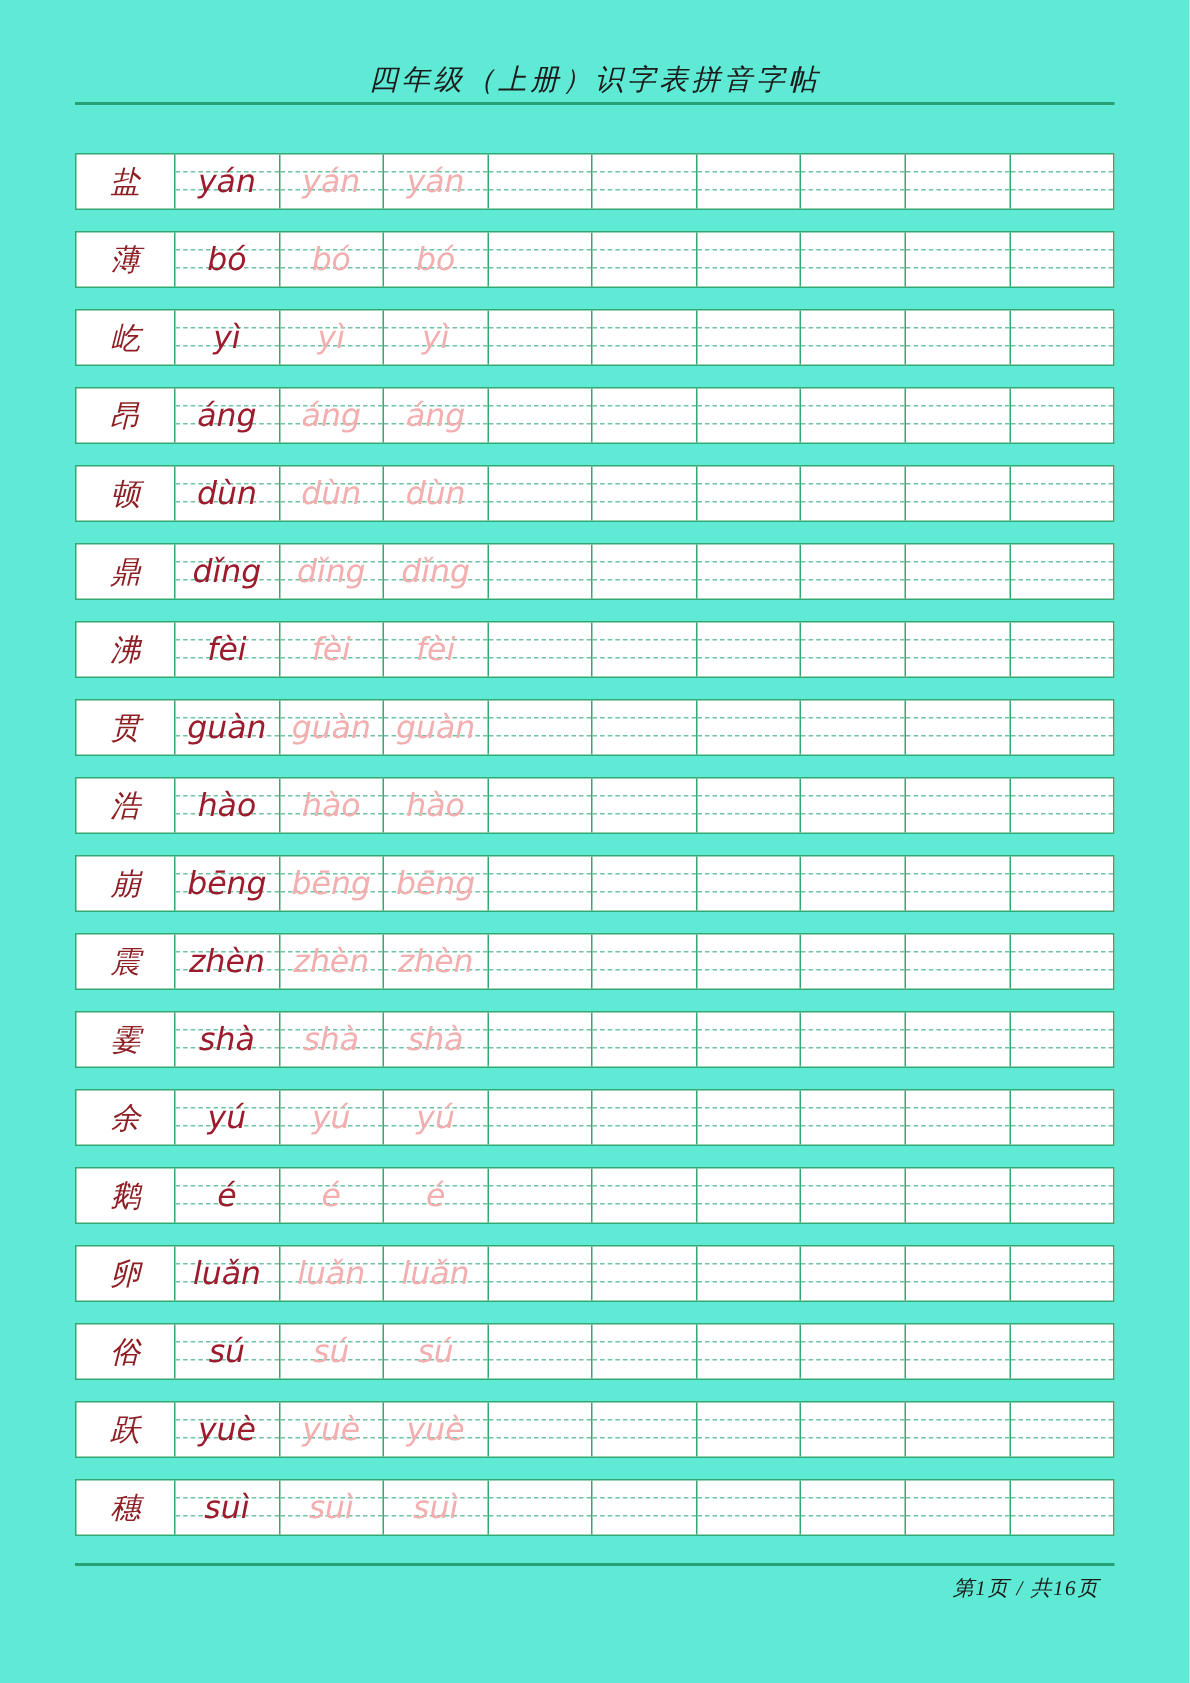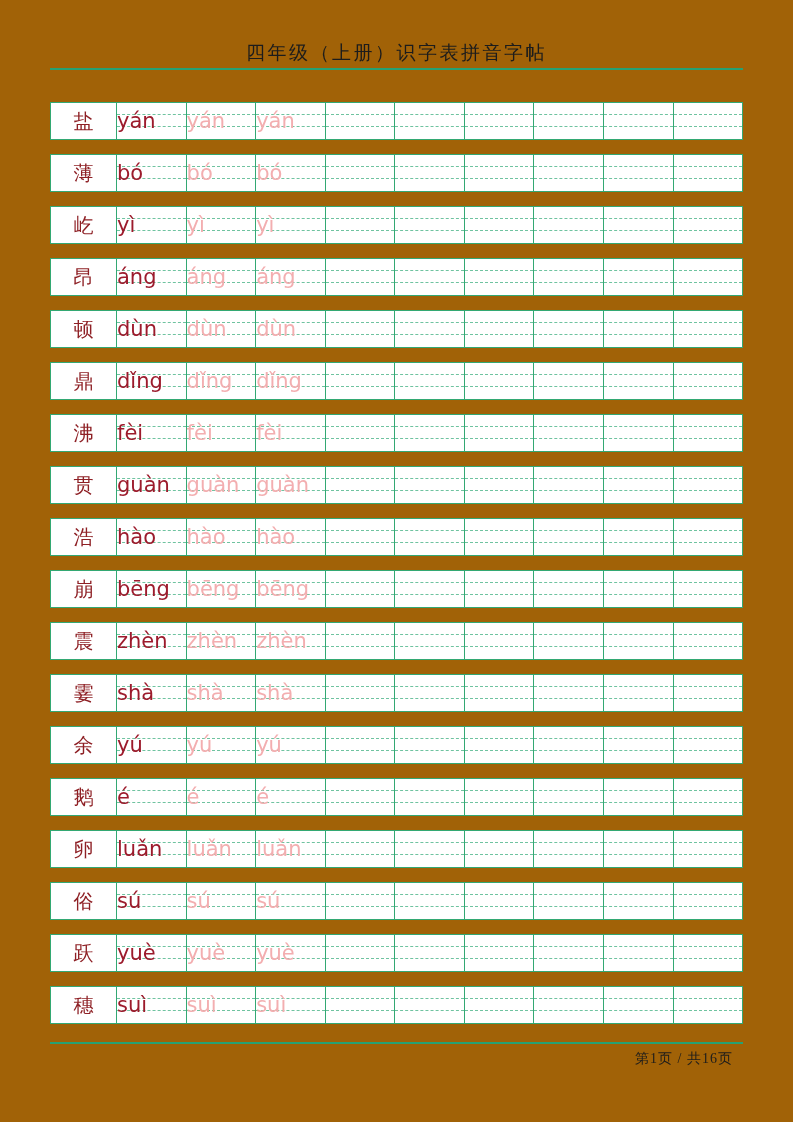--- a/index.html
+++ b/index.html
@@ -3,21 +3,21 @@
 <meta charset="utf-8">
 <style>
   * { margin: 0; padding: 0; box-sizing: border-box; }
   html, body { background: #ffffff; }
   body {
     width: 793px; height: 1122px;
     position: relative;
     font-family: "Liberation Serif", "DejaVu Serif", serif;
     overflow: hidden;
   }
-  .page { position: absolute; inset: 0; background: #a16207; }
+  .page { position: absolute; inset: 0; background: #5eead4; font-style: italic; }
 
   
   .title {
     position: absolute;
     top: 40px; left: 0; right: 0;
     text-align: center;
     font-size: 19px;
     font-weight: 400;
     letter-spacing: 2.5px;
     color: #1c1c1c;
@@ -68,21 +68,21 @@
     left: 0; right: 0;
     border-top: 1px dashed #6fc3a0;
     z-index: 1;
   }
   .py-cell::before { top: 11px; }
   .py-cell::after  { top: 23px; }
   .py {
     position: absolute;
     left: 0; right: 0;
     bottom: 7px;
-    text-align: left;
+    text-align: center;
     font-family: "DejaVu Sans", "Liberation Sans", sans-serif;
     font-size: 21px;
     line-height: 1;
     z-index: 2;
     white-space: nowrap;
   }
   .py.model { color: #9c1b2c; }
   .py.trace { color: #f3aeb0; }
 
   

